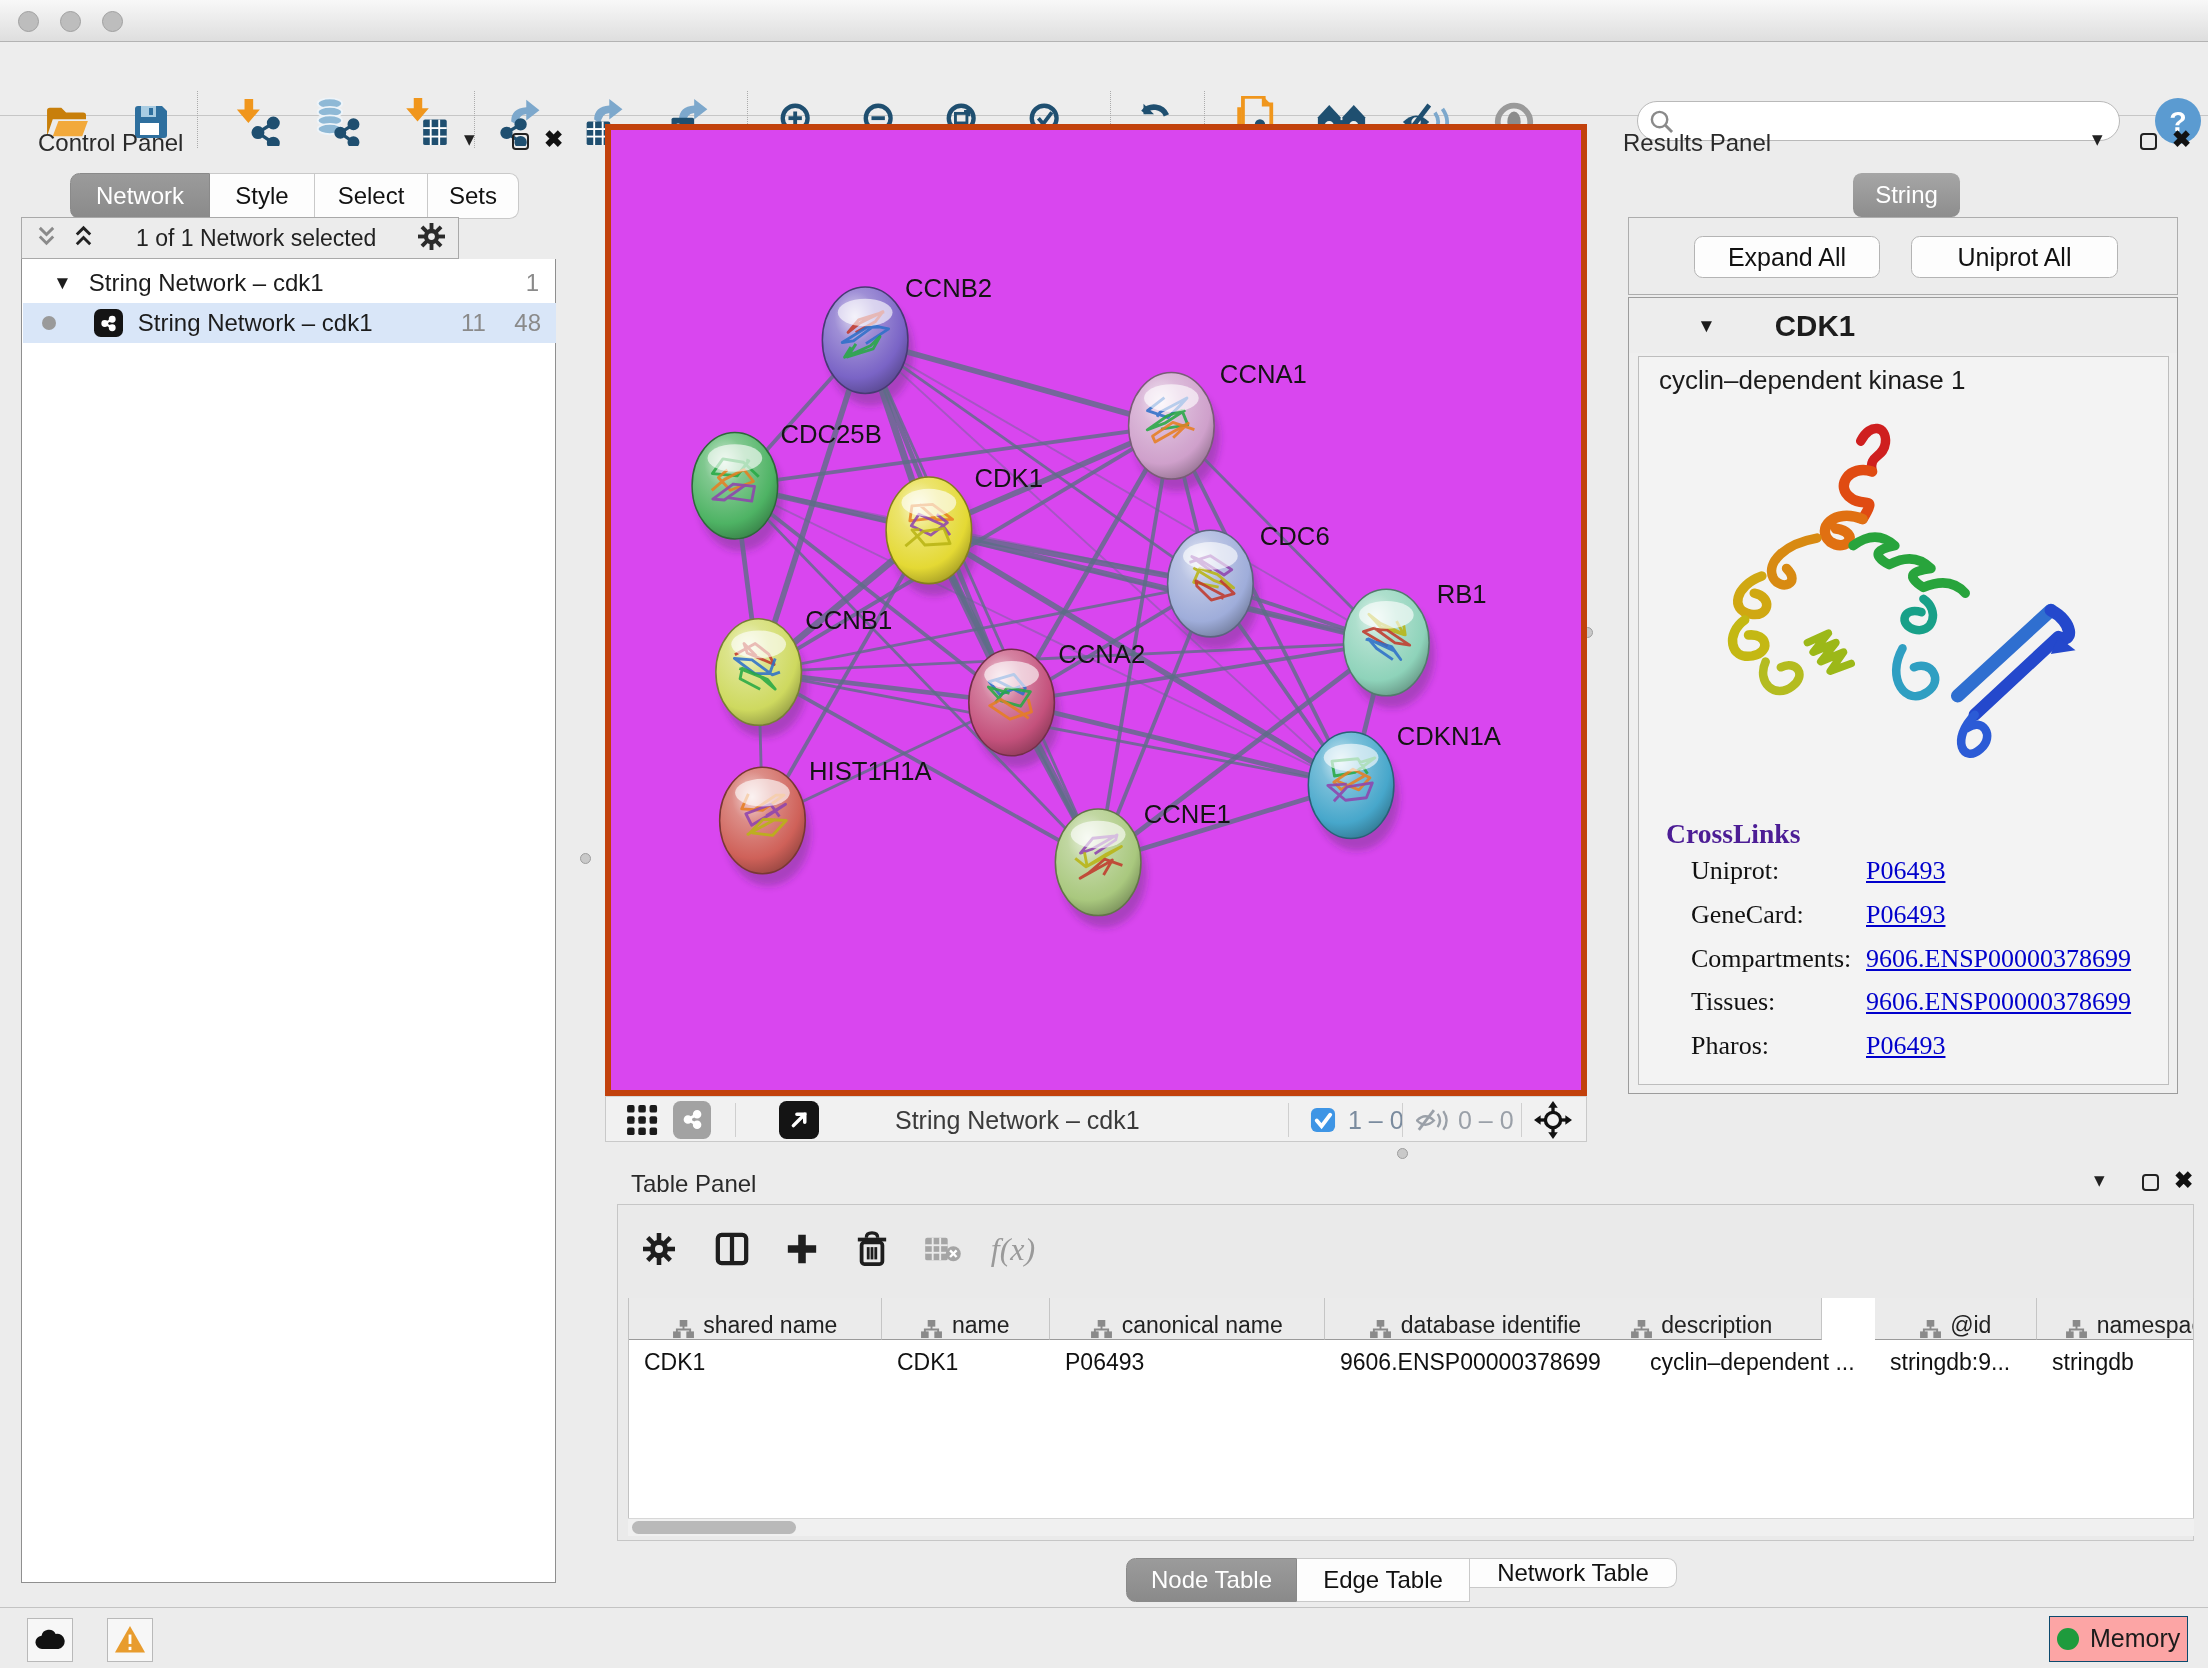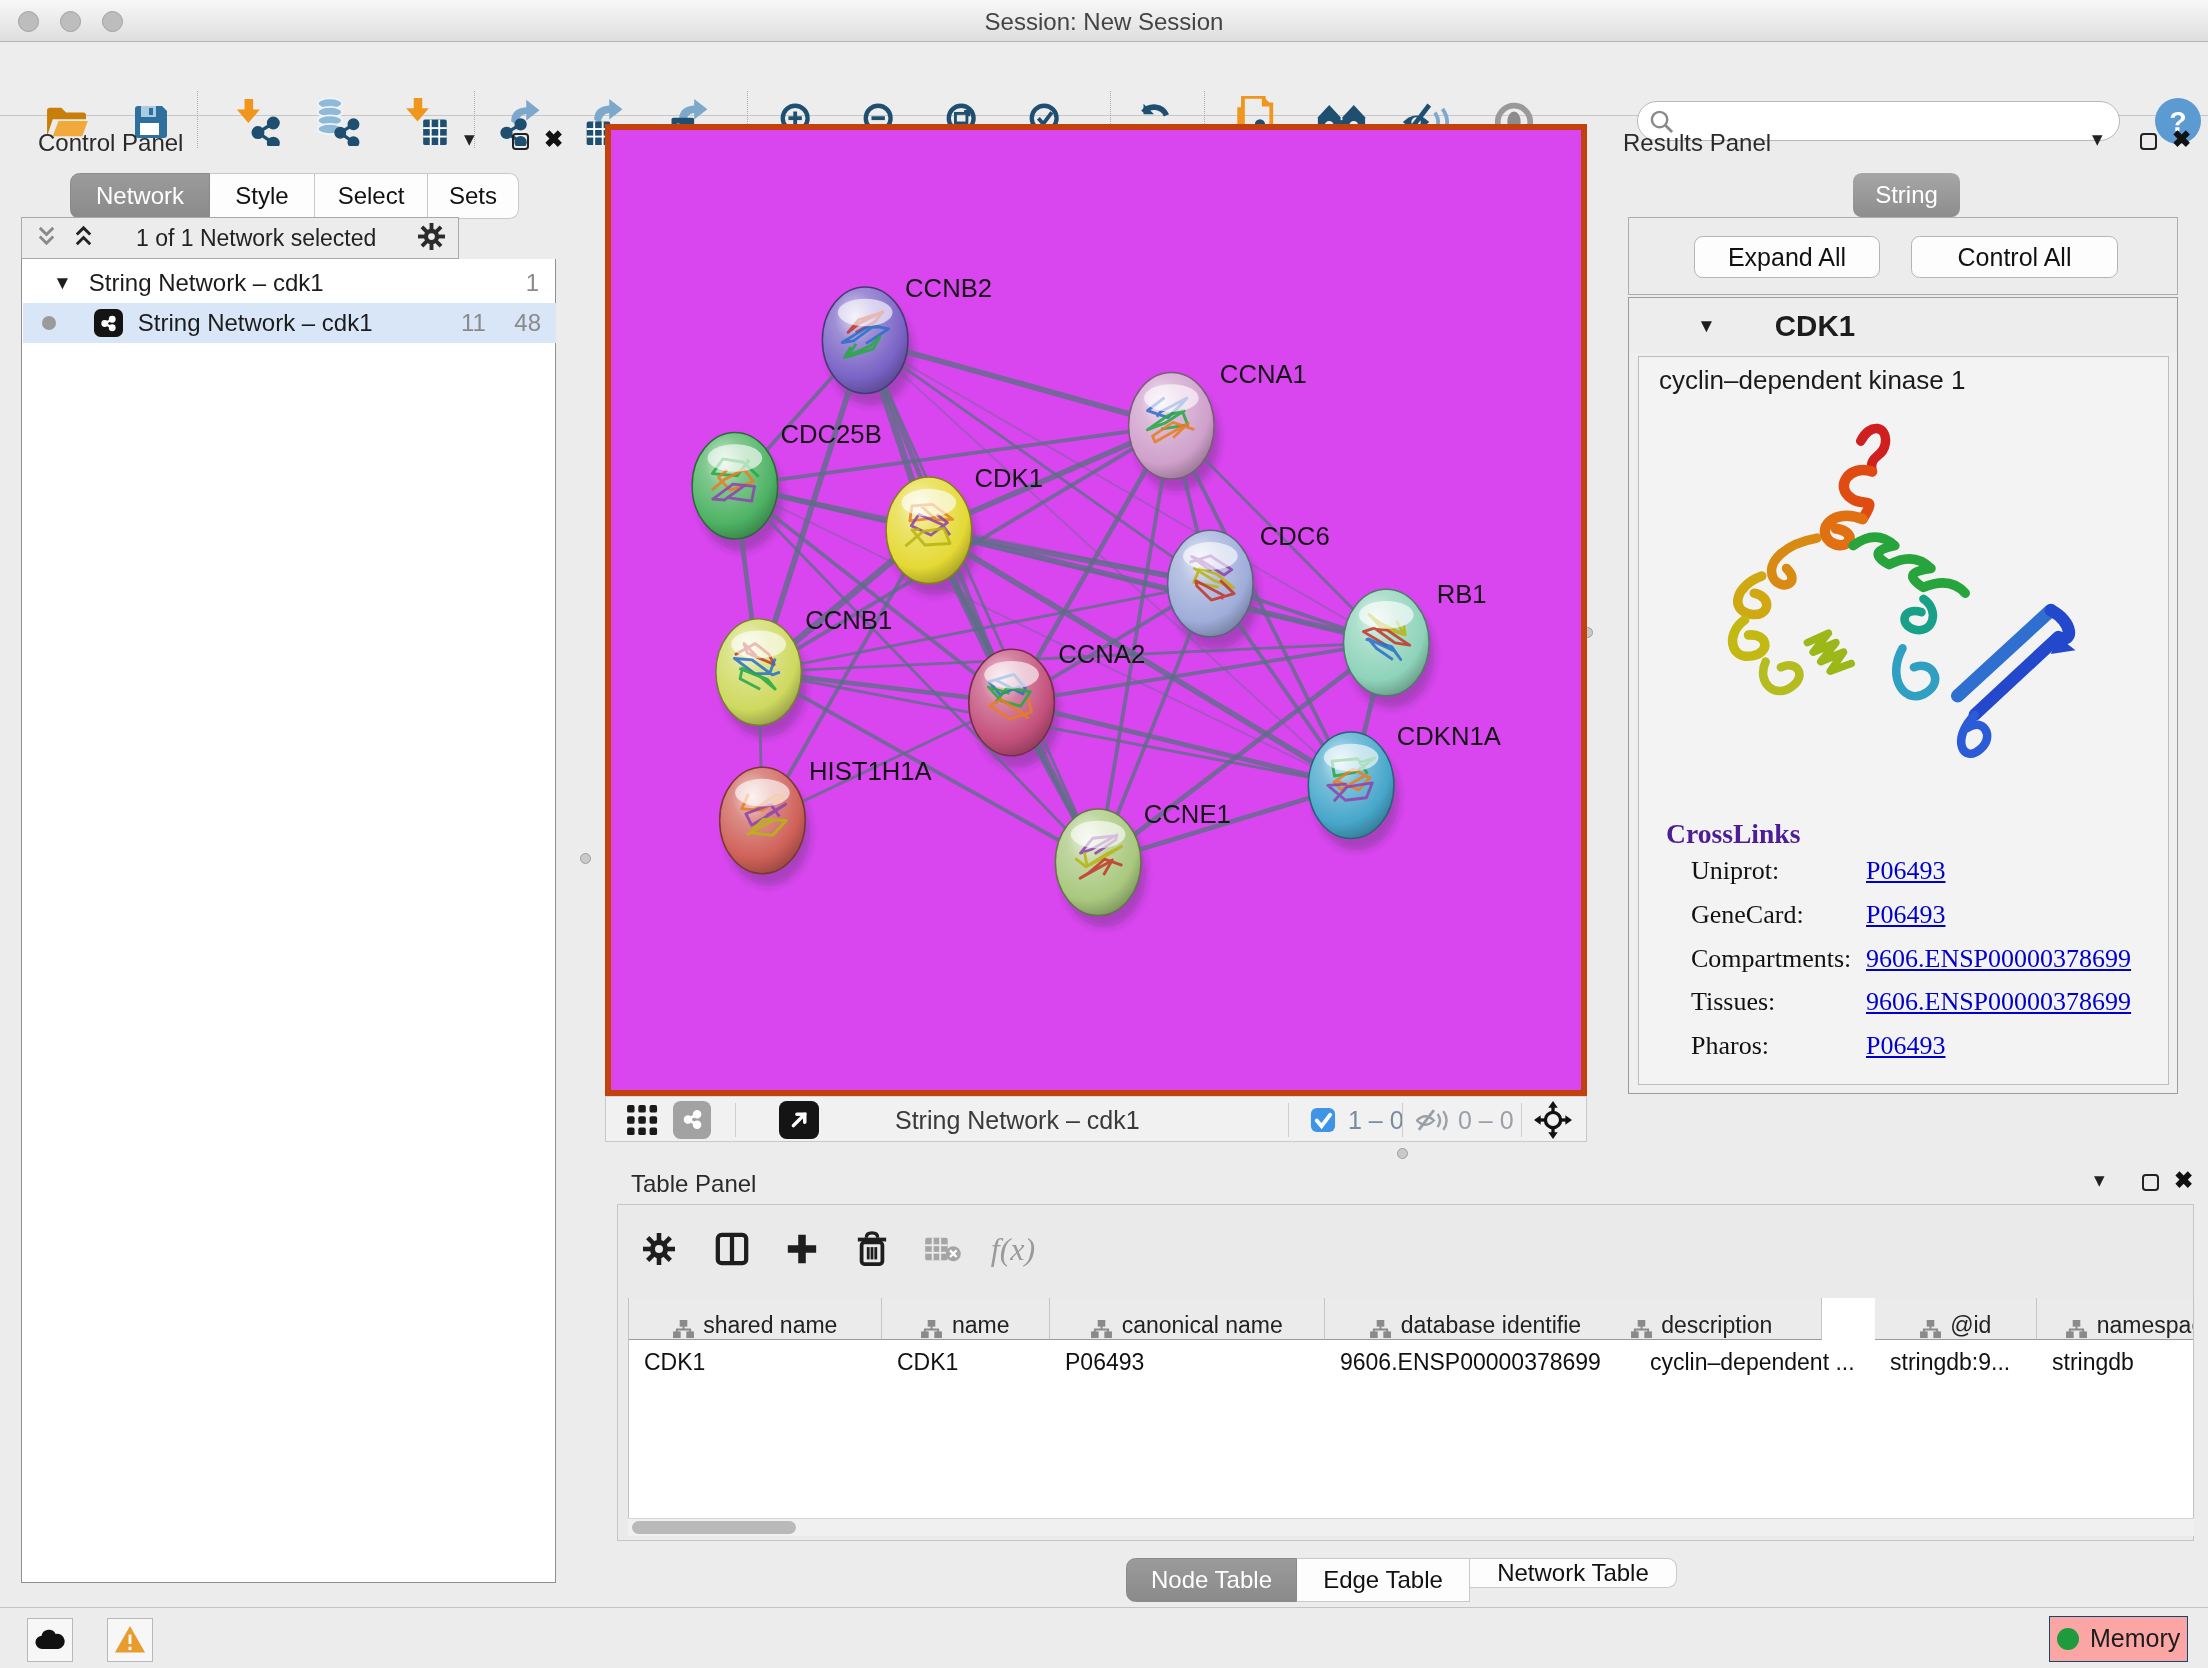--- a/index.html
+++ b/index.html
@@ -69,21 +69,20 @@
   .membtn { position:absolute; left:2049px; top:7.6px; width:139px; height:46px; background:#fca5a5; border:1px solid #0c4a6e; display:flex; align-items:center; justify-content:center; gap:11.4px; font-size:25px; }
   .memdot { width:22px; height:22px; border-radius:50%; }
 </style>
 </head>
 <body>
 
 <div class="abs titlebar">
   <div class="tlight" style="left:18px"></div>
   <div class="tlight" style="left:60px"></div>
   <div class="tlight" style="left:102px"></div>
-  <div class="wtitle">Session: New Session</div>
 </div>
 
 <div class="abs toolbar">
   <div class="tbtn" style="left:40px">
     <svg width="46" height="38" viewBox="0 0 48 40">
       <path d="M3 35 V8 q0-3 3-3 h12 l5 5 h18 q3 0 3 3 v4 H9 z" fill="#c87f0a"></path>
       <path d="M9 35 l6-16 h31 l-6 16 z" fill="#f2a93b"></path>
     </svg>
   </div>
   <div class="tbtn" style="left:124px">
@@ -639,21 +638,21 @@
 
 <div class="abs rp-title" style="left:1623px; top:129px">Results Panel</div>
 <div class="abs panel-caret" style="left:2092px; top:127px">▾</div>
 <div class="abs" style="left:2140px; top:133px"><span class="panel-box-icon"></span></div>
 <div class="abs panel-x" style="left:2172px; top:126px">✖</div>
 
 <div class="abs rp-tab">String</div>
 
 <div class="abs rp-expandbox">
   <div class="rp-btn" style="left:65px; width:186px">Expand All</div>
-  <div class="rp-btn" style="left:282px; width:207px">Control All</div>
+  <div class="rp-btn" style="left:282px; width:207px">Uniprot All</div>
 </div>
 
 <div class="abs rp-main"></div>
 <div class="abs rp-generow">
   <span style="margin-left:68px; font-size:19px">▼</span>
   <span style="margin-left:59px; font-size:29.5px; font-weight:bold">CDK1</span>
 </div>
 <div class="abs rp-inner"></div>
 <div class="abs" style="left:1659px; top:365px; font-size:26px; color:#1a1a1a">cyclin–dependent kinase 1</div>
 

